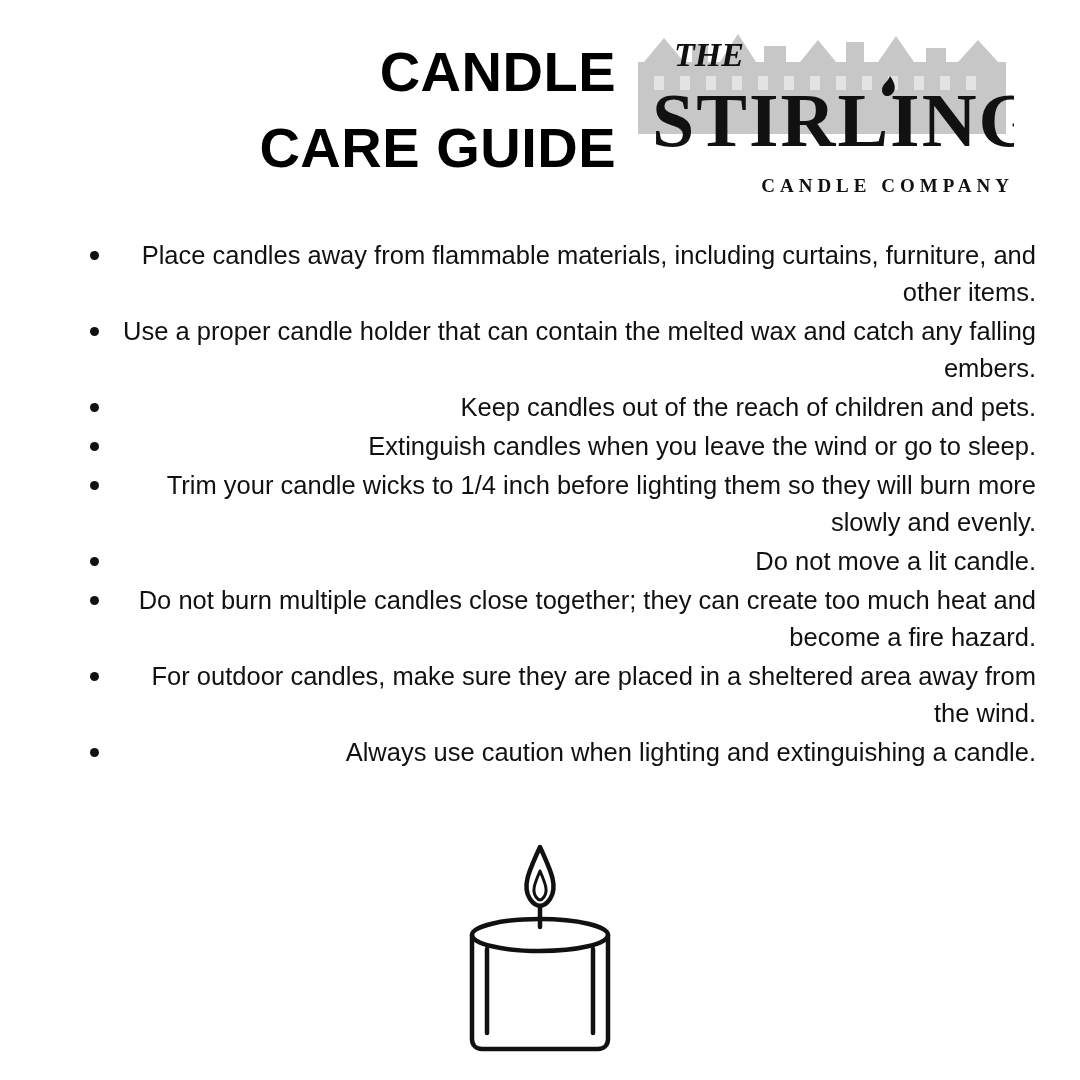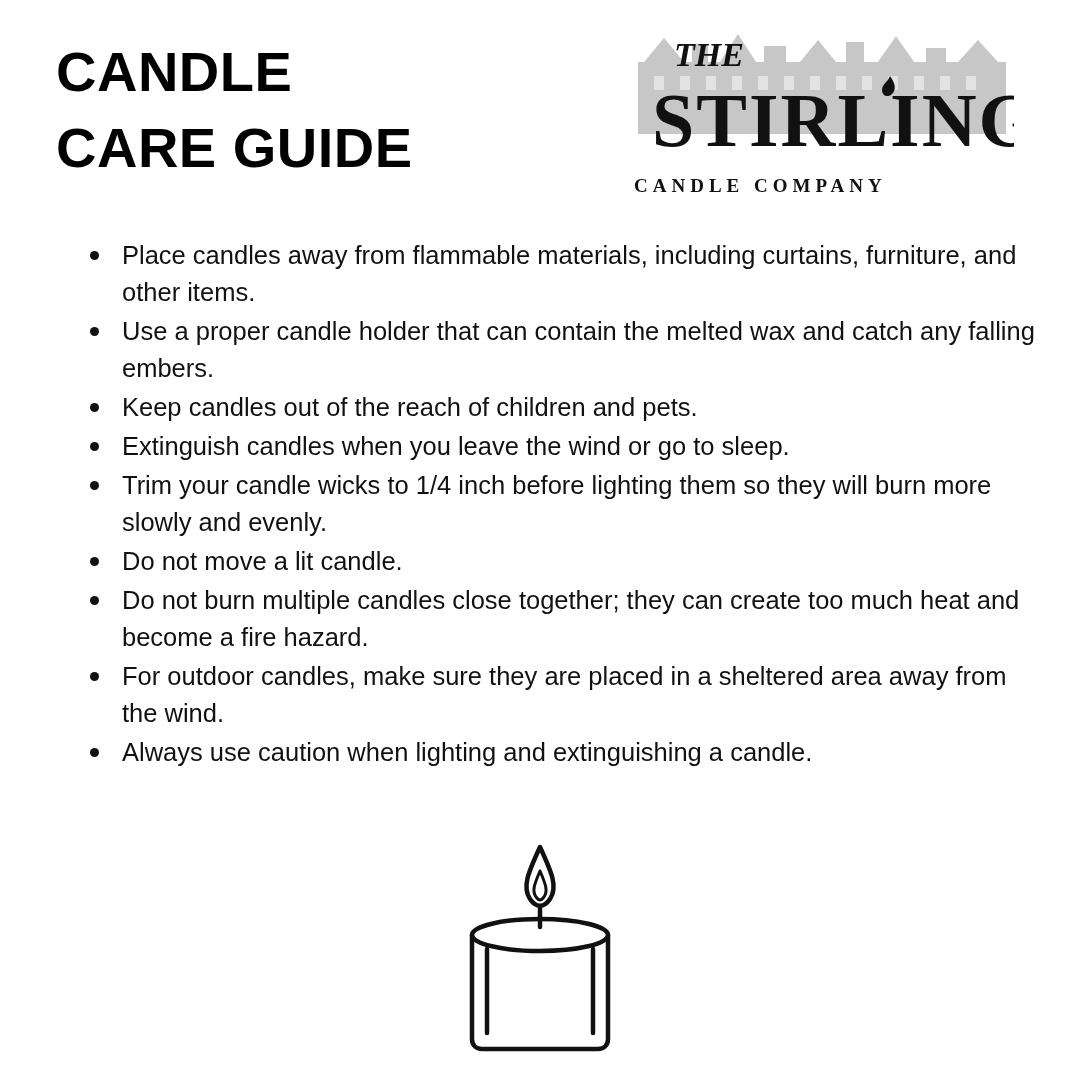--- a/index.html
+++ b/index.html
@@ -27,21 +27,21 @@
     display: flex;
     align-items: flex-start;
     justify-content: space-between;
     padding: 24px 56px 0 56px;
     box-sizing: border-box;
   }
   .title-block {
     padding-top: 10px;
     flex: 0 0 auto;
     width: 560px;
-    text-align: left;
+    text-align: right;
   }
   .title-line {
     font-family: "Liberation Sans", sans-serif;
     font-weight: bold;
     font-size: 56px;
     line-height: 1.35;
     letter-spacing: 0.5px;
     color: #000000;
   }
 
@@ -52,32 +52,33 @@
     height: 175px;
     flex: 0 0 auto;
     margin-right: 10px;
   }
   .logo svg { display: block; }
   .logo-sub {
     position: absolute;
     left: 0;
     right: 0;
     bottom: 2px;
-    text-align: left;
+    text-align: right;
     font-family: "Liberation Serif", serif;
     font-size: 19px;
     letter-spacing: 5px;
     font-weight: bold;
     color: #111;
   }
 
   
   .content {
     padding: 38px 44px 0 56px;
     box-sizing: border-box;
+    text-align: right;
   }
   ul.care-list {
     margin: 0;
     padding: 0 0 0 34px;
     list-style: none;
   }
   ul.care-list li {
     position: relative;
     font-size: 25.5px;
     line-height: 1.45;

